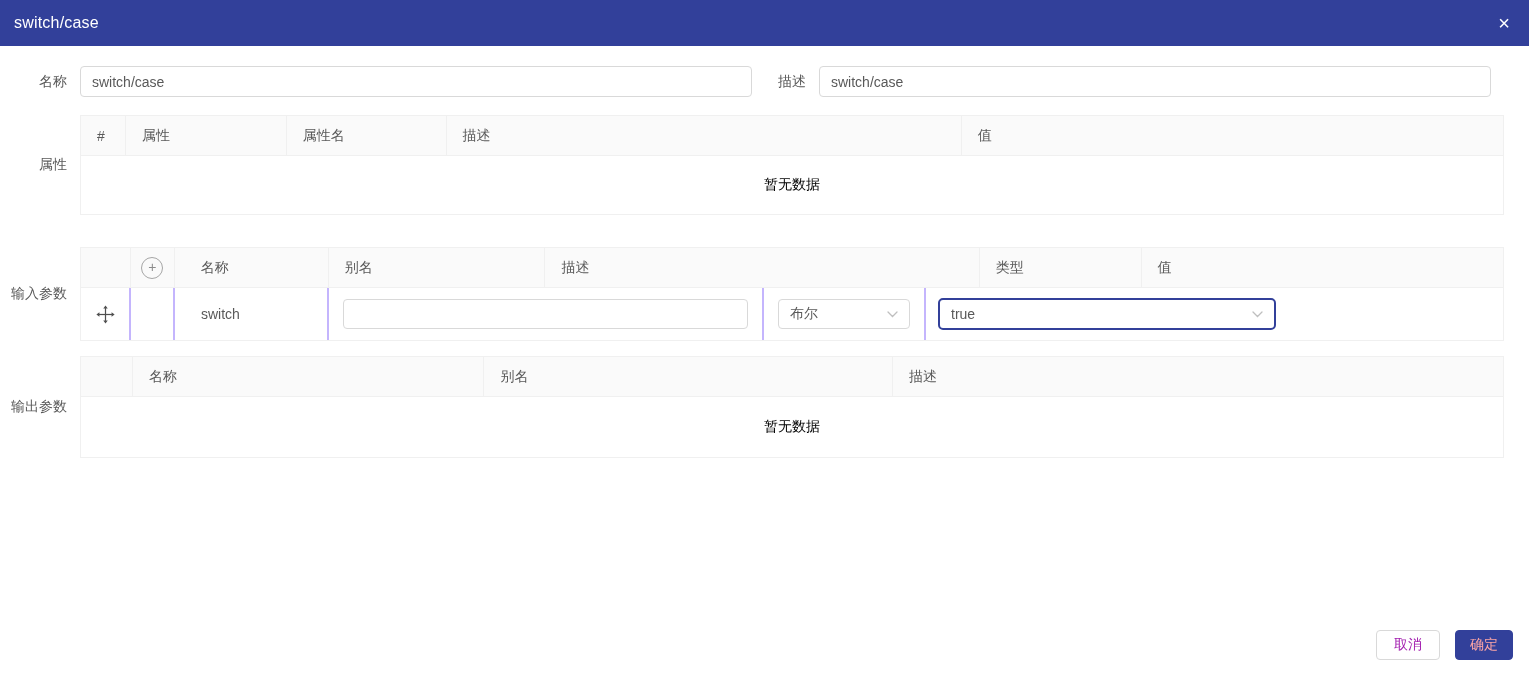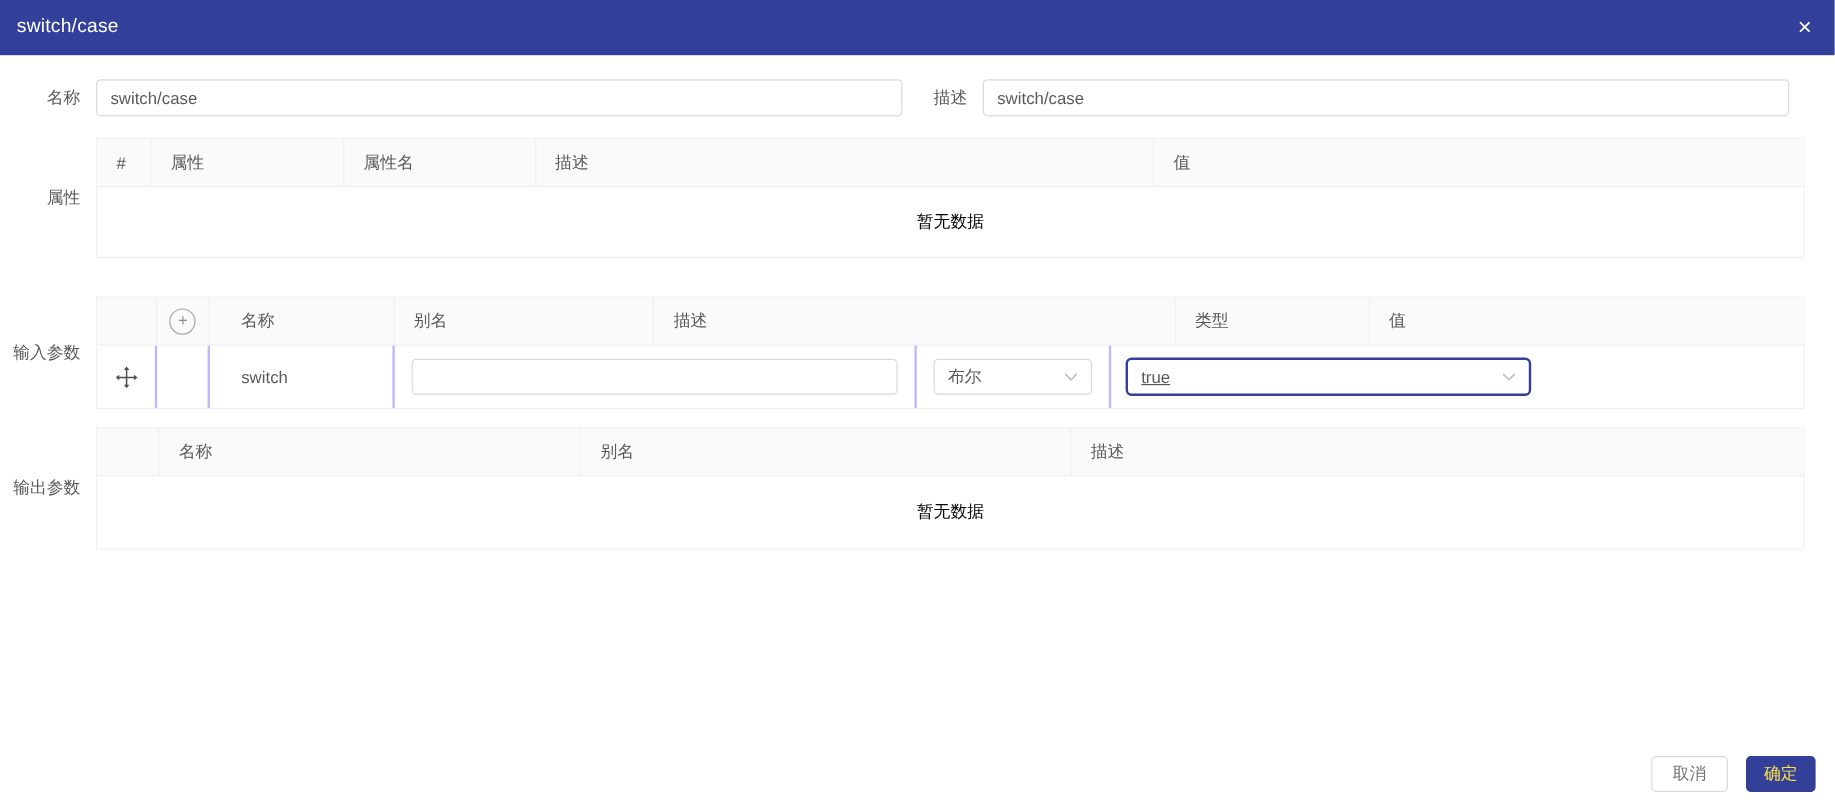--- a/index.html
+++ b/index.html
@@ -126,40 +126,40 @@
     cursor: pointer;
     color: #595959;
   }
   .select .sel-text { flex: 1; overflow: hidden; white-space: nowrap; }
   .select.focused {
     border: 2px solid #32409a;
     border-radius: 5px;
     height: 32px;
   }
   .sel-type { width: 134px; font-family: Liberation Serif, serif; }
-  .sel-value { width: 376px; text-decoration: underline; }
+  .sel-value { width: 376px; }
   .row-input { width: 100%; }
   .alias-input { width: 190px; }
   
   .footer {
     position: absolute;
     right: 16px; bottom: 13px;
     display: flex; gap: 15px;
   }
   .btn {
     height: 30px;
     border-radius: 4px;
     font-size: 14px;
     font-family: inherit;
     cursor: pointer;
     padding: 0 17px;
     display: flex; align-items: center; justify-content: center;
   }
-  .btn-cancel { background: #fff; border: 1px solid #d9d9d9; color: #737373; }
-  .btn-ok { background: #32409a; border: 1px solid #32409a; color: #fde047; font-weight: 500; padding: 0 14px; }
+  .btn-cancel { background: #fff; border: 1px solid #d9d9d9; color: #a21caf; }
+  .btn-ok { background: #32409a; border: 1px solid #32409a; color: #fca5a5; font-weight: 500; padding: 0 14px; }
 </style>
 </head>
 <body>
 
 <div class="modal-header">
   <span class="modal-title">switch/case</span>
   <span class="modal-close">×</span>
 </div>
 
 <div class="content">

